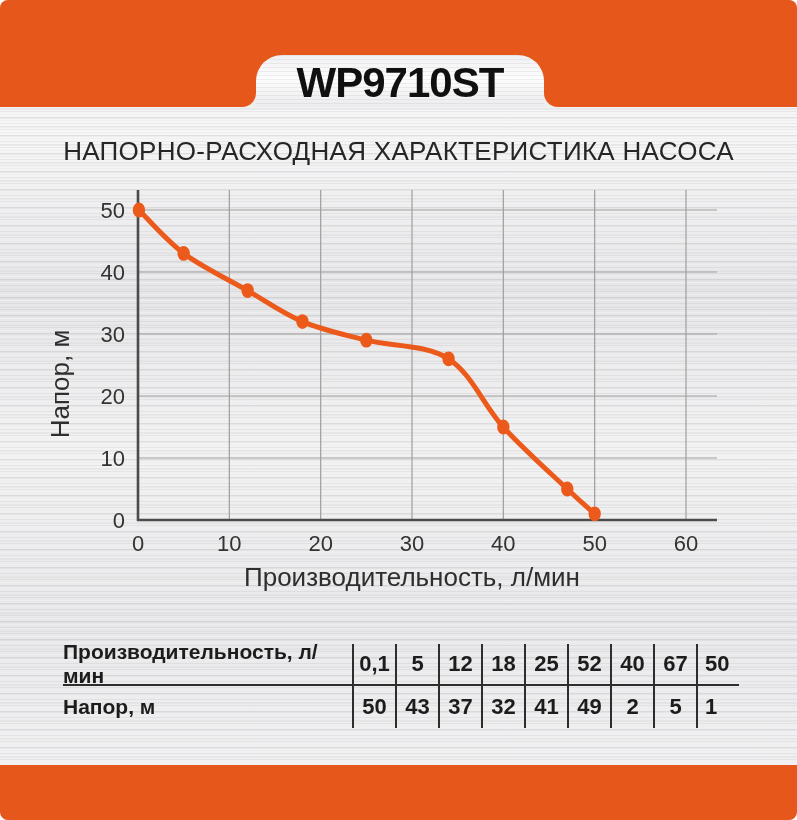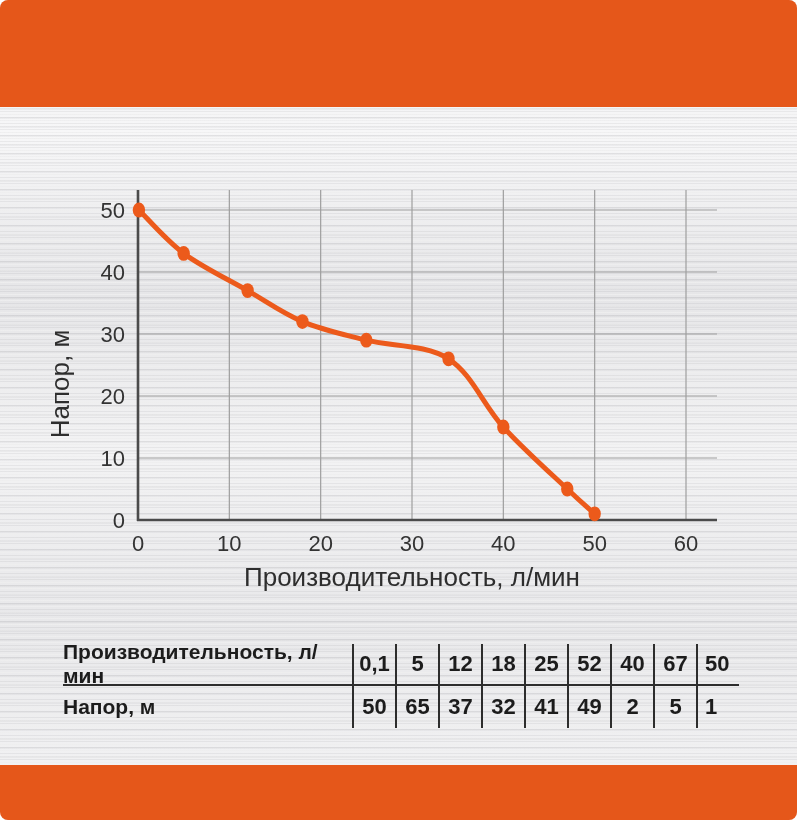--- a/index.html
+++ b/index.html
@@ -45,21 +45,27 @@
   .spec-table .cell.r1{border-bottom:2px solid #2d2d2d;}
   :root{--orange:#E5571A;}
 </style>
 </head>
 <body>
 
 <div class="card">
   <div class="band top"></div>
   <div class="band bottom"></div>
 
+  <div class="badge">
+    <div class="flare left"></div>
+    <div class="flare right"></div>
+    <span class="badge-label">WP9710ST</span>
+  </div>
 
+  <div class="main-title">НАПОРНО-РАСХОДНАЯ ХАРАКТЕРИСТИКА НАСОСА</div>
 
   <svg id="chart-svg" viewBox="0 0 797 820">
       <g>
         <line x1="229.33333333333331" y1="190" x2="229.33333333333331" y2="520" stroke="#9E9E9E" stroke-width="1.2"></line>
         <line x1="320.66666666666663" y1="190" x2="320.66666666666663" y2="520" stroke="#9E9E9E" stroke-width="1.2"></line>
         <line x1="412" y1="190" x2="412" y2="520" stroke="#9E9E9E" stroke-width="1.2"></line>
         <line x1="503.3333333333333" y1="190" x2="503.3333333333333" y2="520" stroke="#9E9E9E" stroke-width="1.2"></line>
         <line x1="594.6666666666666" y1="190" x2="594.6666666666666" y2="520" stroke="#9E9E9E" stroke-width="1.2"></line>
         <line x1="686" y1="190" x2="686" y2="520" stroke="#9E9E9E" stroke-width="1.2"></line>
         <line x1="138" y1="458" x2="717" y2="458" stroke="#9E9E9E" stroke-width="1.2"></line>
@@ -112,21 +118,21 @@
       <div class="cell val r1">5</div>
       <div class="cell val r1">12</div>
       <div class="cell val r1">18</div>
       <div class="cell val r1">25</div>
       <div class="cell val r1">52</div>
       <div class="cell val r1">40</div>
       <div class="cell val r1">67</div>
       <div class="cell val r1 last">50</div>
       <div class="cell label">Напор, м</div>
       <div class="cell val">50</div>
-      <div class="cell val">65</div>
+      <div class="cell val">43</div>
       <div class="cell val">37</div>
       <div class="cell val">32</div>
       <div class="cell val">41</div>
       <div class="cell val">49</div>
       <div class="cell val">2</div>
       <div class="cell val">5</div>
       <div class="cell val last">1</div>
     </div>
 </div>
 

